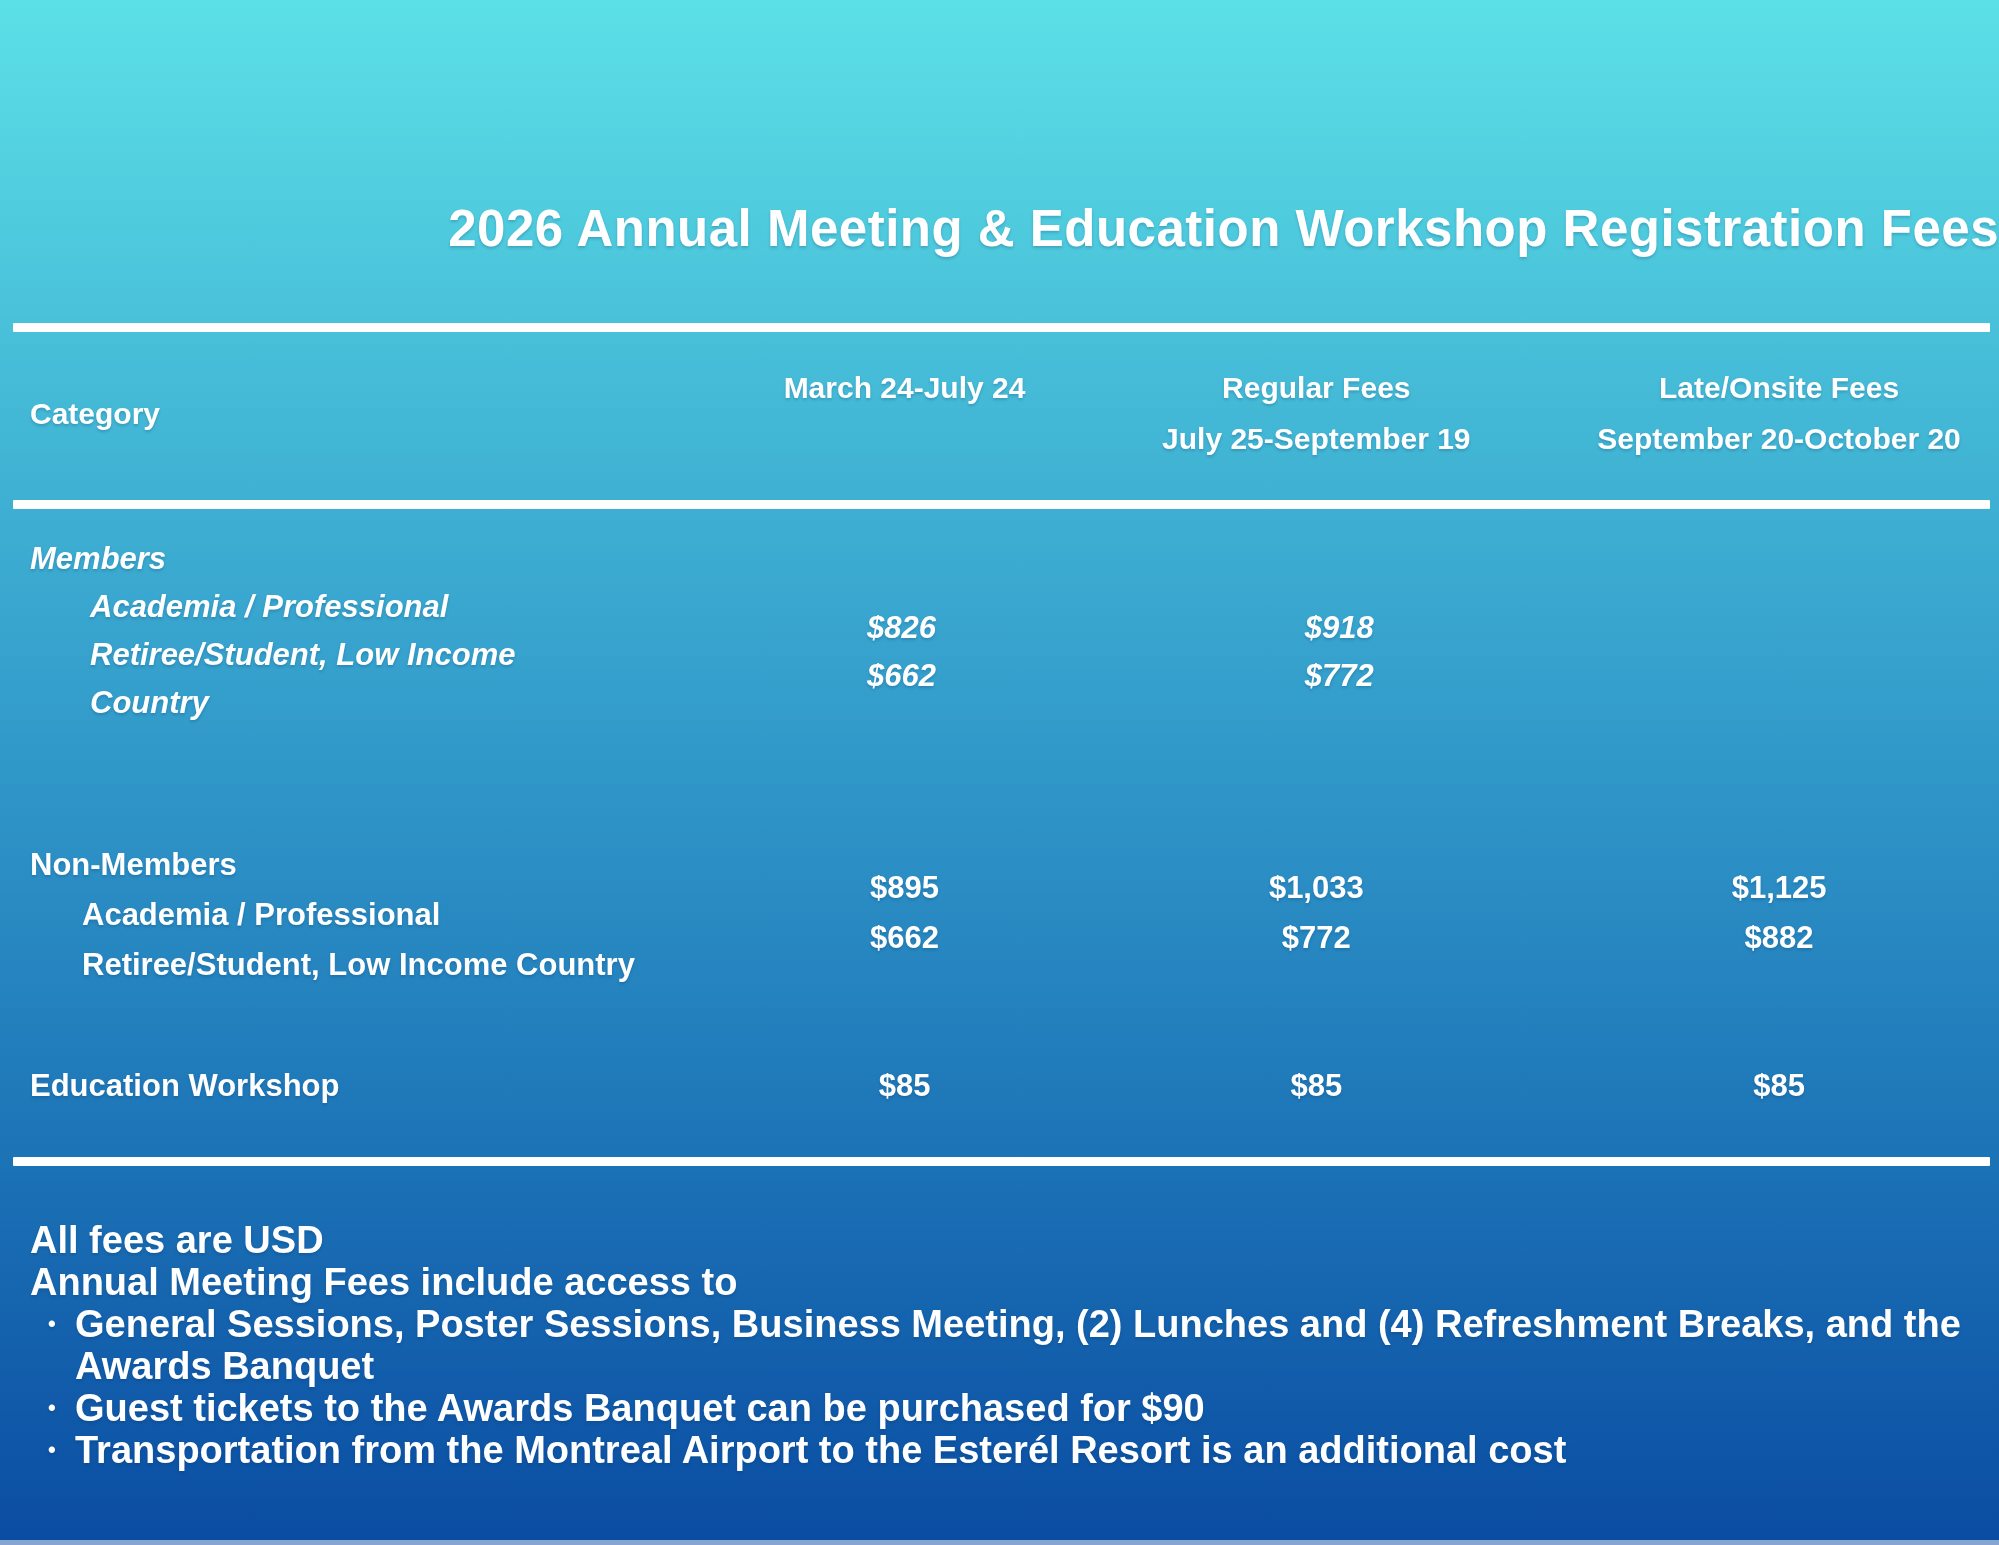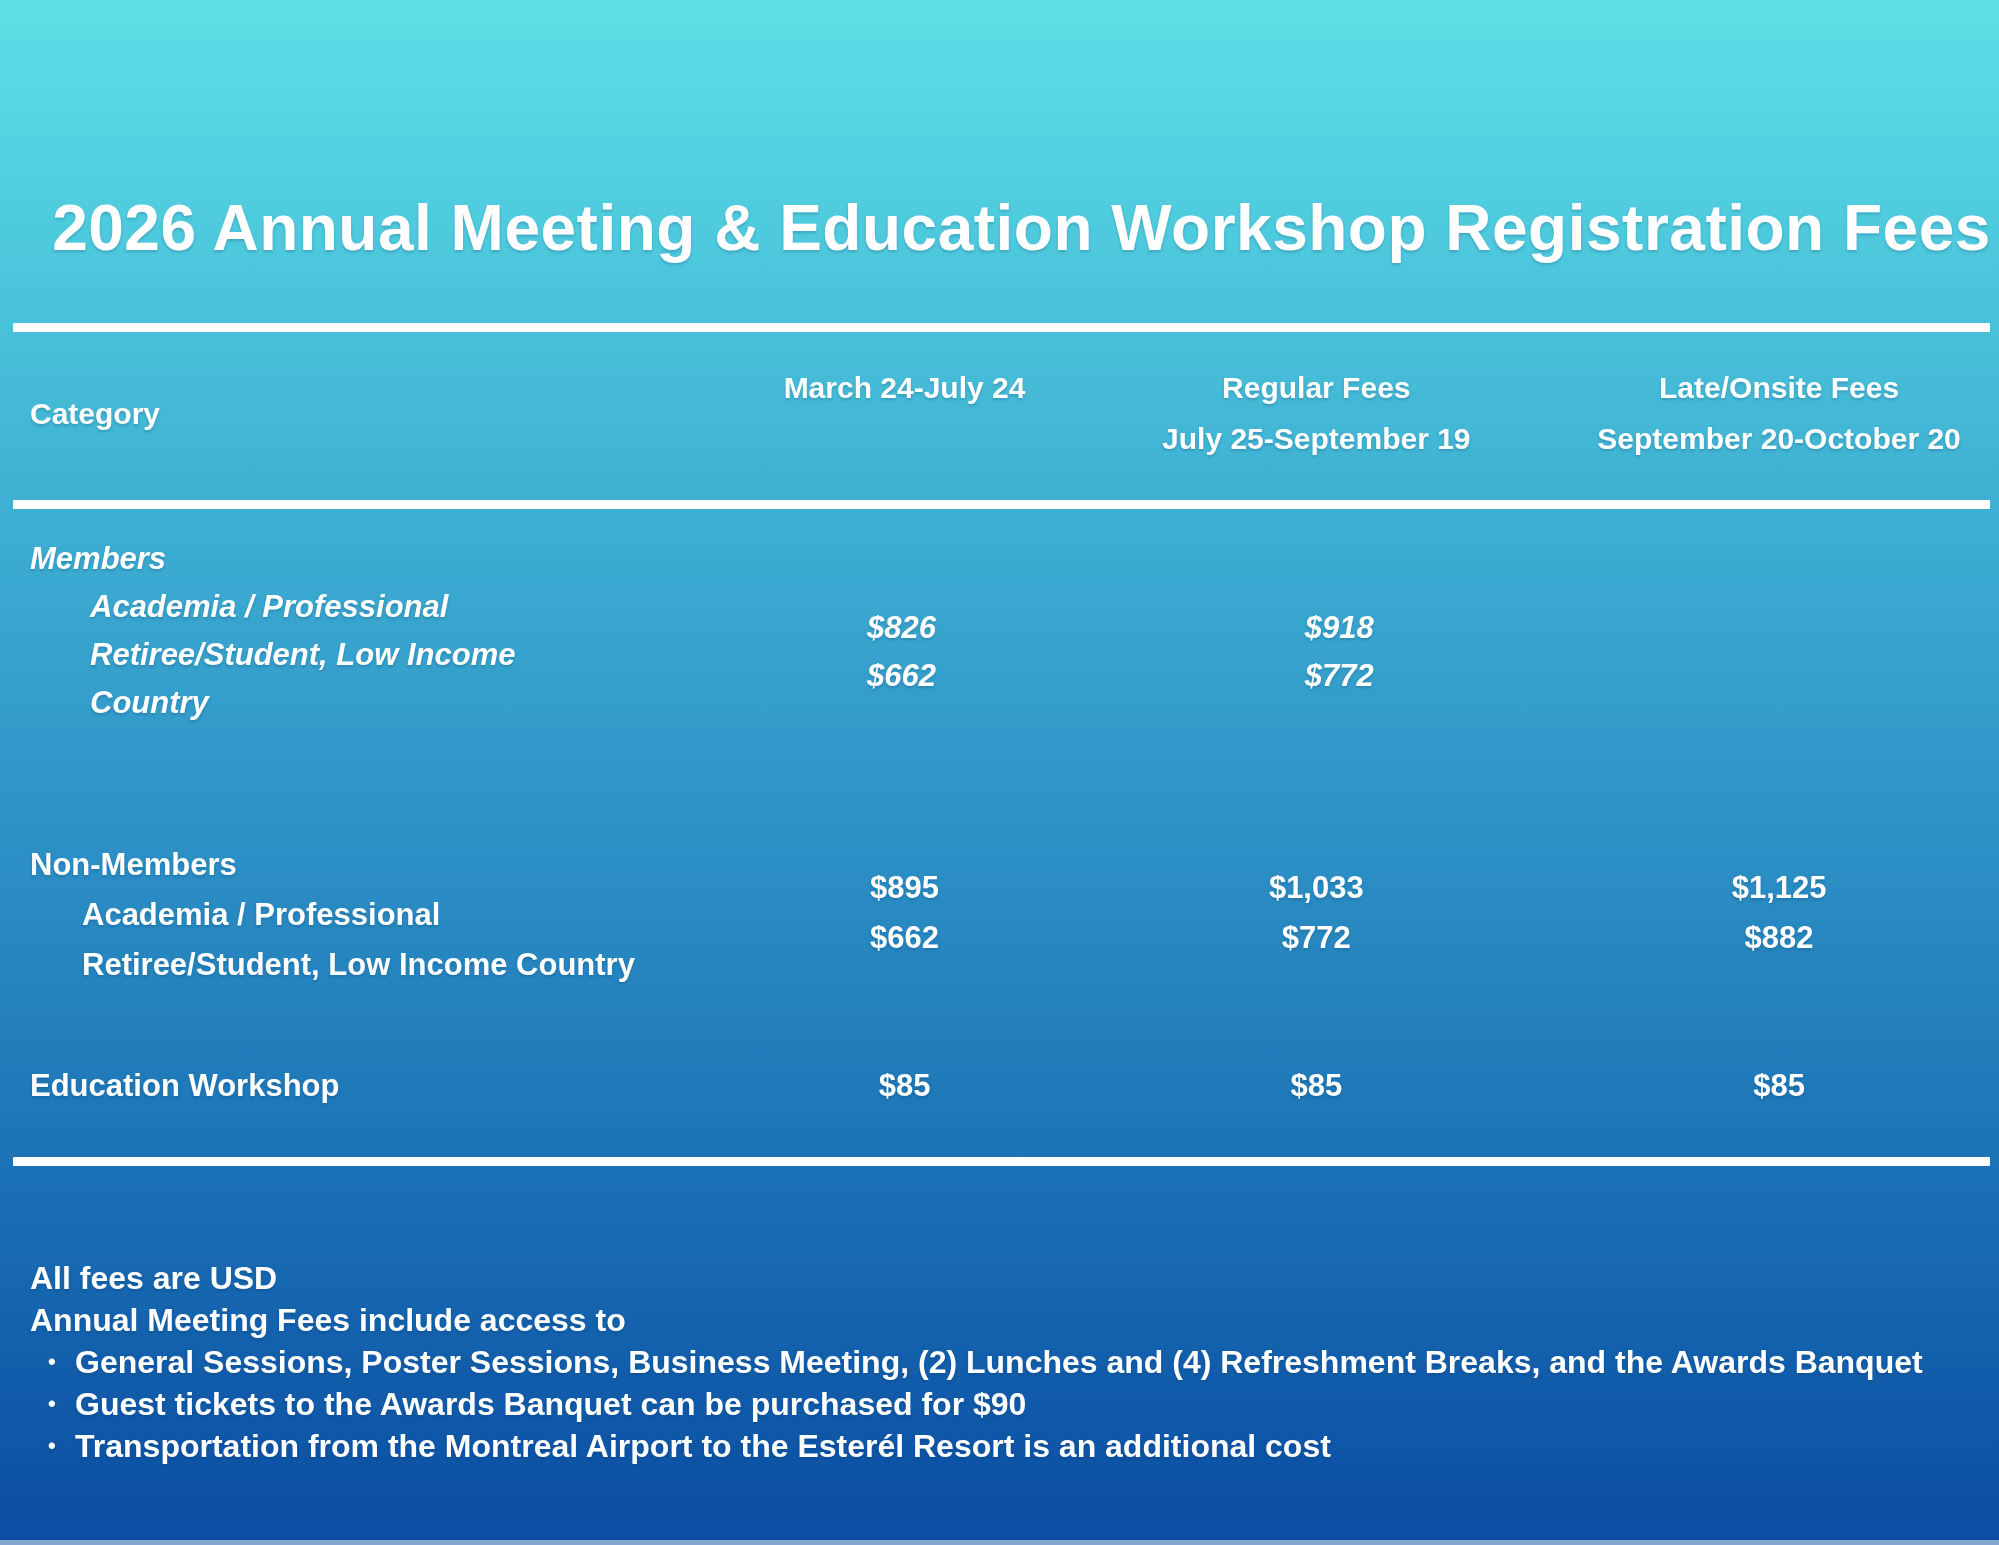--- a/index.html
+++ b/index.html
@@ -19,22 +19,22 @@
       #0A4CA2 100%);
     text-shadow: 0 2px 3px rgba(0, 45, 90, 0.22);
   }
 
   .title {
     position: absolute;
     top: 196px;
     left: 0;
     right: 0;
     margin: 0;
-    text-align: center;
-    font-size: 64px;
+    text-align: right;
+    font-size: 51px;
     line-height: 65px;
     letter-spacing: 0.5px;
     padding-left: 44px;
   }
 
   .rule {
     position: absolute;
     left: 13px;
     width: 1977px;
     height: 9px;
@@ -77,23 +77,22 @@
 
   
   .workshop { top: 1062px; font-size: 31px; line-height: 48px; }
 
   
   .notes {
     position: absolute;
     top: 1219px;
     left: 30px;
     right: 30px;
-    font-size: 32px;
+    font-size: 38px;
     line-height: 42px;
-    margin-top: 38px;
   }
   .notes p { margin: 0; }
   .notes ul {
     margin: 0;
     padding-left: 45px;
     list-style: none;
   }
   .notes li { position: relative; }
   .notes li::before {
     content: "\2022";

